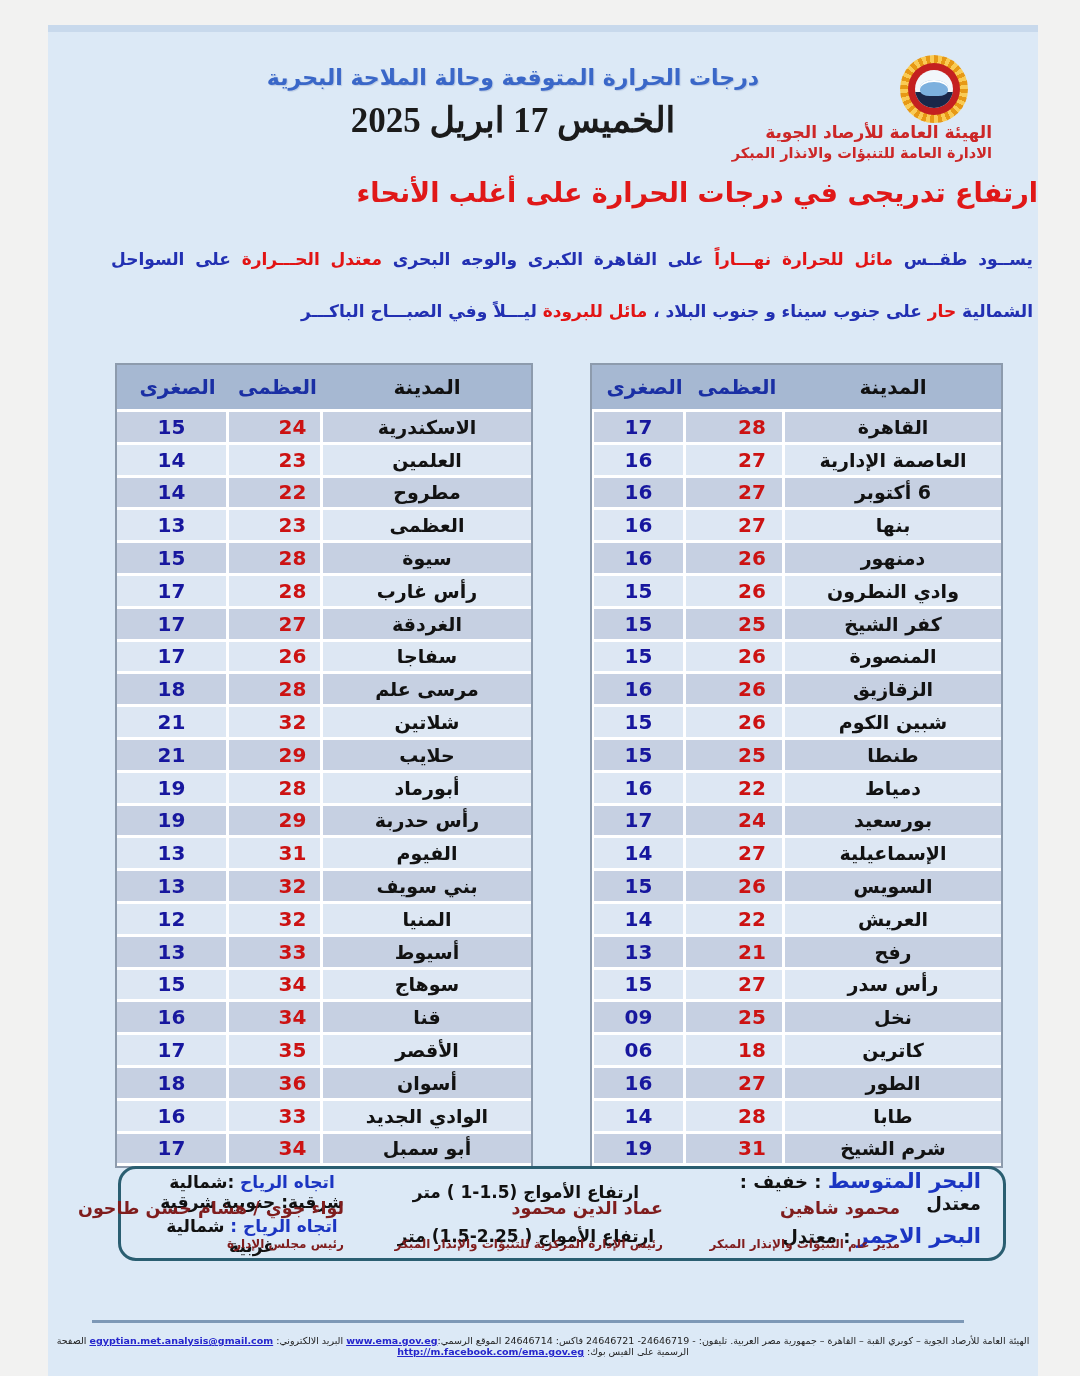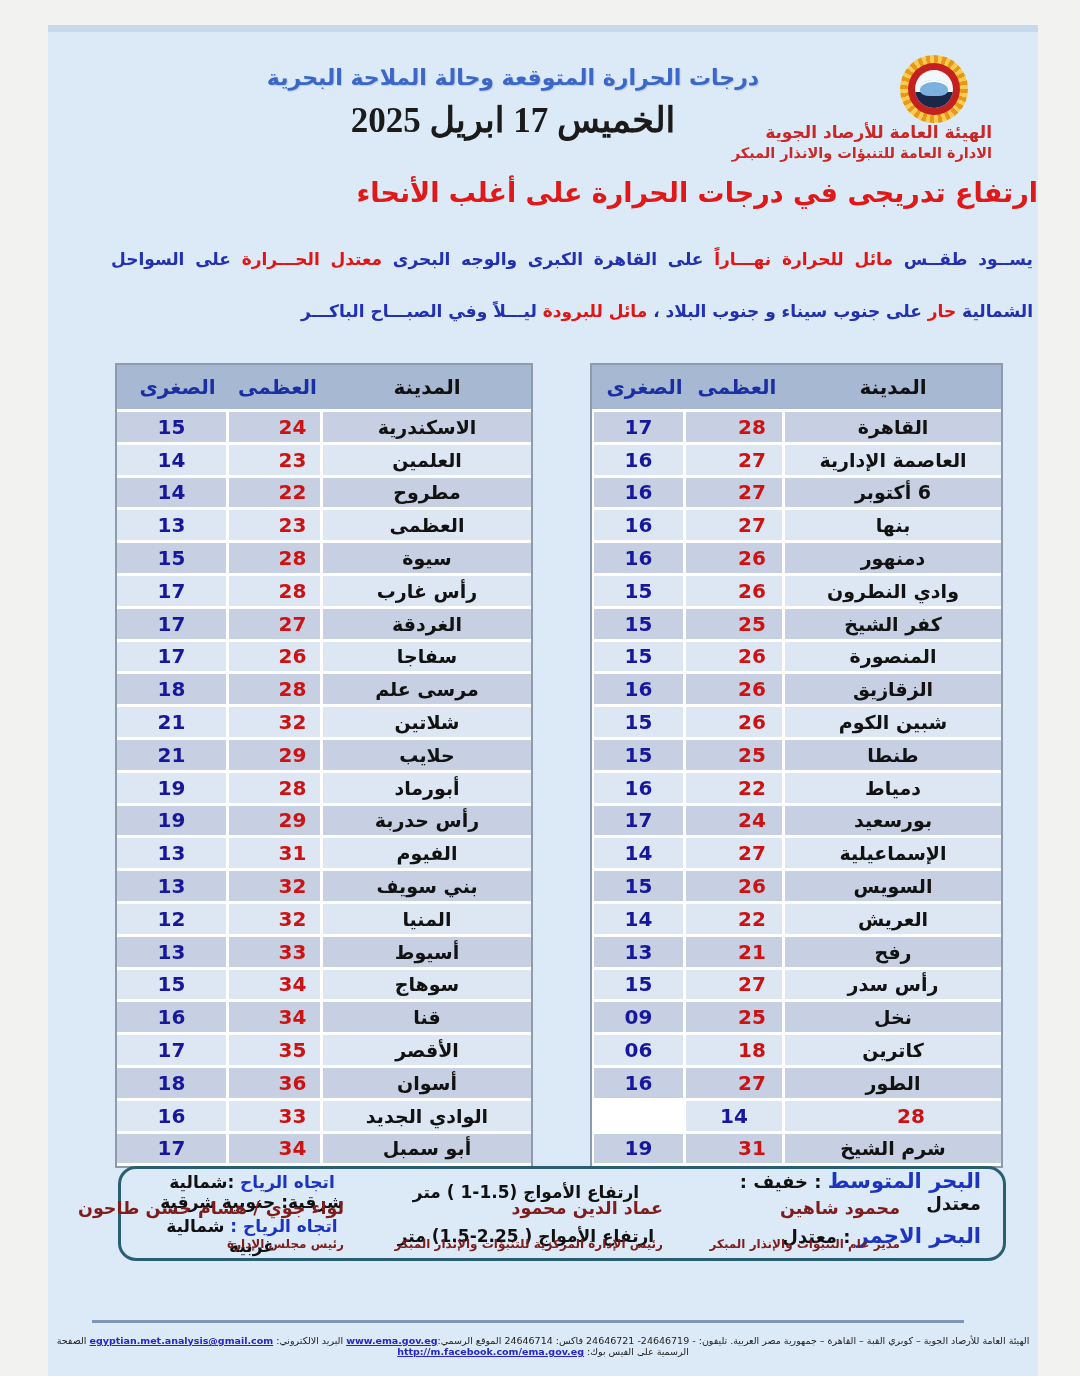--- a/index.html
+++ b/index.html
@@ -393,20 +393,21 @@
     <div class="cell min">06</div>
   </div>
 
   <div class="wrow">
     <div class="cell city">الطور</div>
     <div class="cell max">27</div>
     <div class="cell min">16</div>
   </div>
 
   <div class="wrow">
+    <div class="cell city">طابا</div>
     <div class="cell max">28</div>
     <div class="cell min">14</div>
   </div>
 
   <div class="wrow">
     <div class="cell city">شرم الشيخ</div>
     <div class="cell max">31</div>
     <div class="cell min">19</div>
   </div>
 </div>

